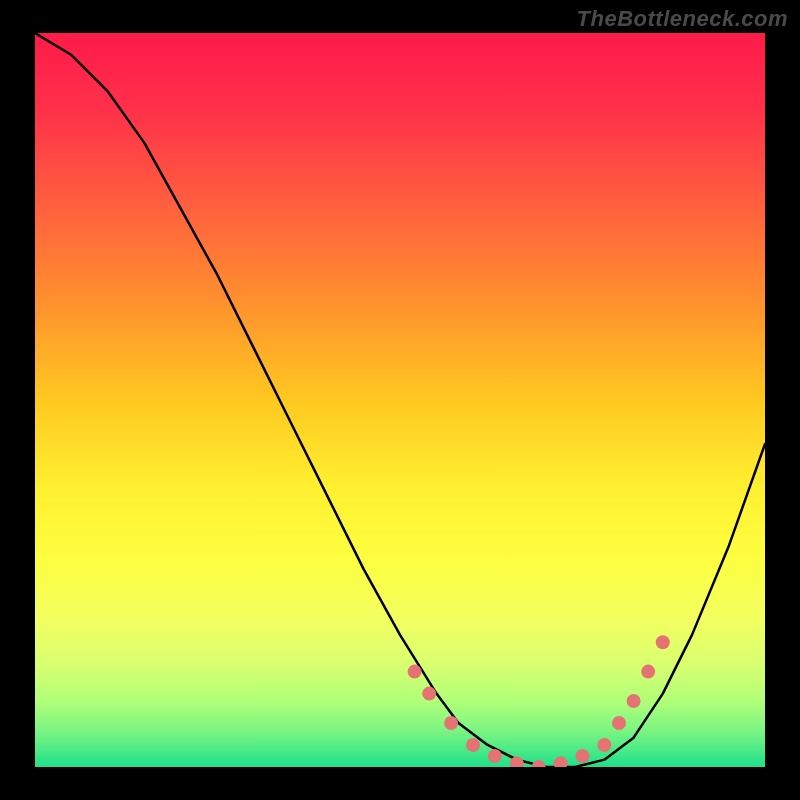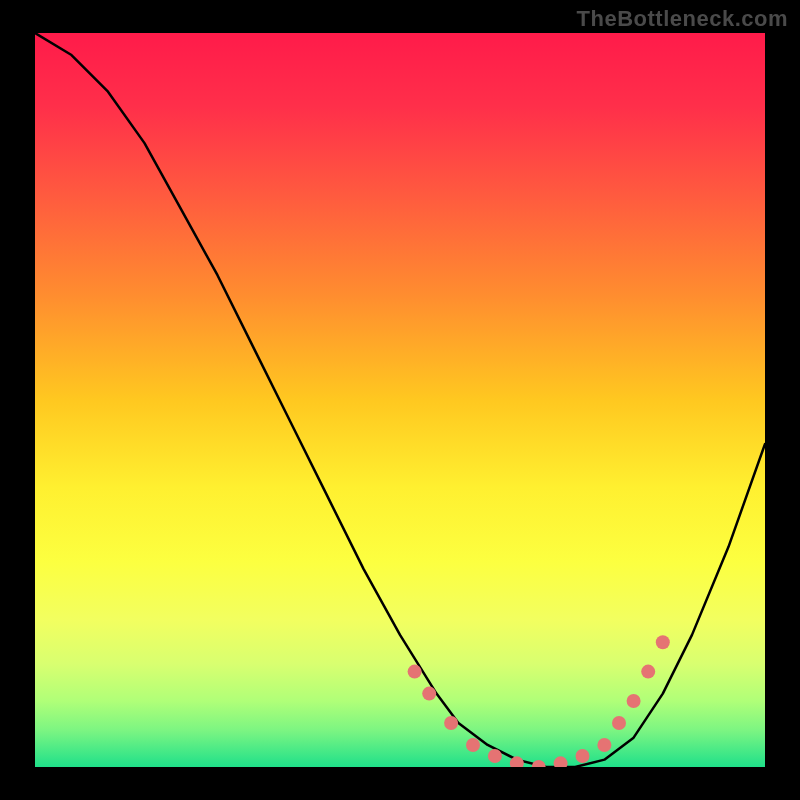--- a/index.html
+++ b/index.html
@@ -11,20 +11,21 @@
     overflow: hidden;
     font-family: Arial, Helvetica, sans-serif;
   }
   .frame {
     position: absolute;
     top: 0;
     left: 0;
     width: 800px;
     height: 560px;
     background: #000;
+    font-style: italic;
   }
   .watermark {
     position: absolute;
     top: 6px;
     right: 12px;
     color: #4a4a4a;
     font-size: 22px;
     font-weight: 600;
     letter-spacing: 0.5px;
     user-select: none;

